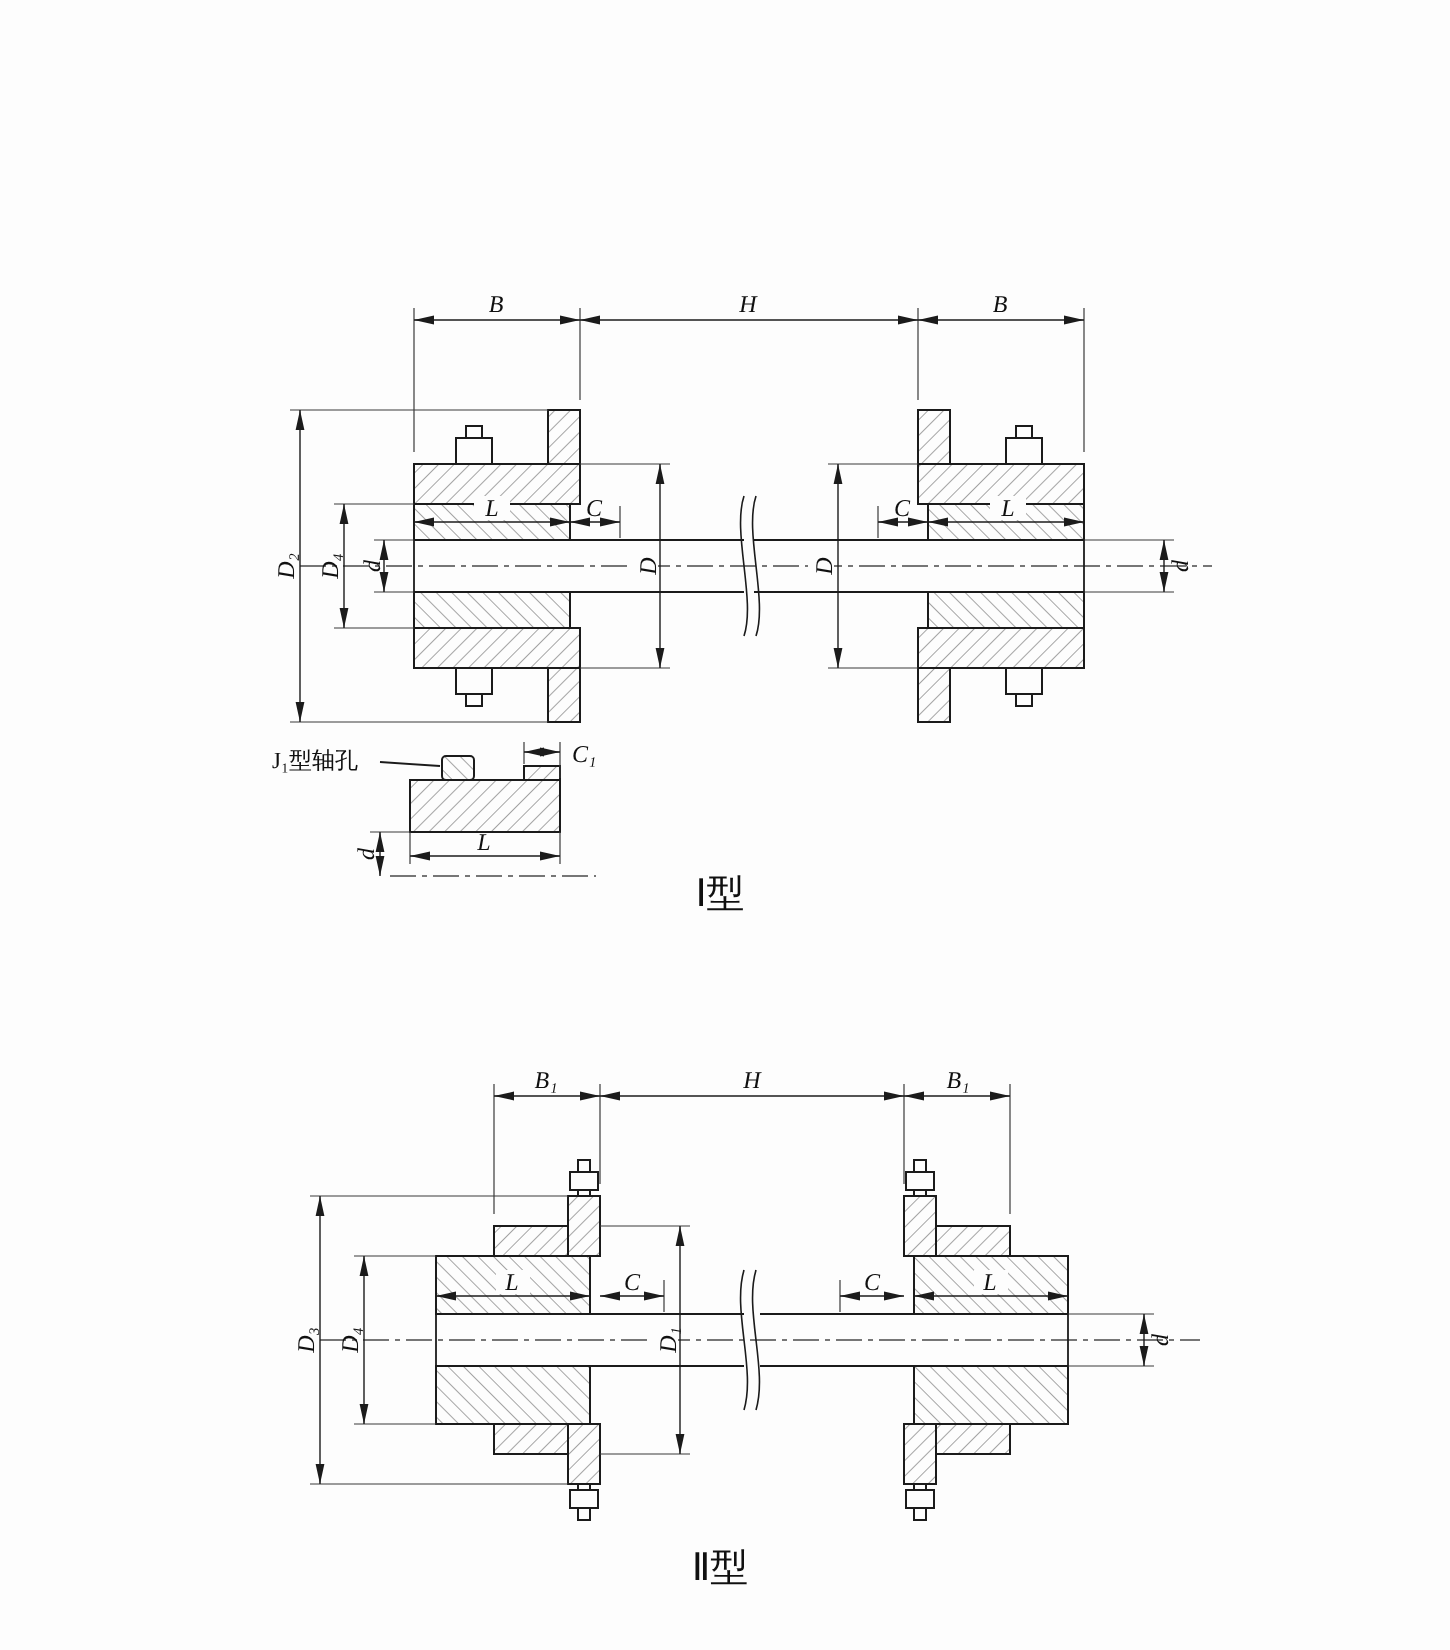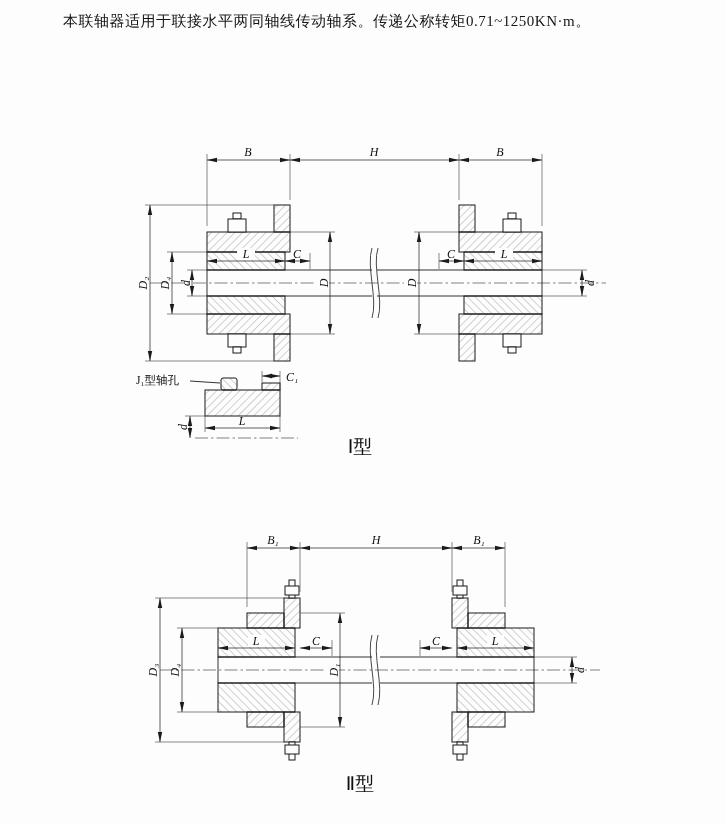--- a/index.html
+++ b/index.html
@@ -15,21 +15,20 @@
   .dimtxt{font-style:italic;font-size:12px;font-family:"Liberation Serif",serif;fill:#101010;}
   .cjktxt{font-size:11.5px;font-family:"Liberation Serif",serif;fill:#101010;}
   .cap{font-size:19px;font-family:"Liberation Serif",serif;fill:#101010;}
   .lblbg{fill:#fdfdfd;}
 </style>
 </head>
 <body>
 
 <div class="page">
 
-  <div class="desc">本联轴器适用于联接水平两同轴线传动轴系。传递公称转矩0.71~1250KN·m。</div>
 
   <svg width="725" height="825" viewBox="0 0 725 825">
     <defs>
       <pattern id="hA" width="5.5" height="5.5" patternUnits="userSpaceOnUse" patternTransform="rotate(45)">
         <line x1="0" y1="0" x2="0" y2="5.5" stroke="#5a5a5a" stroke-width="0.55"></line>
       </pattern>
       <pattern id="hB" width="5.5" height="5.5" patternUnits="userSpaceOnUse" patternTransform="rotate(135)">
         <line x1="0" y1="0" x2="0" y2="5.5" stroke="#5a5a5a" stroke-width="0.55"></line>
       </pattern>
       <marker id="arr" viewBox="0 0 10 6" refX="10" refY="3" markerWidth="10" markerHeight="6" orient="auto-start-reverse" markerUnits="userSpaceOnUse">

